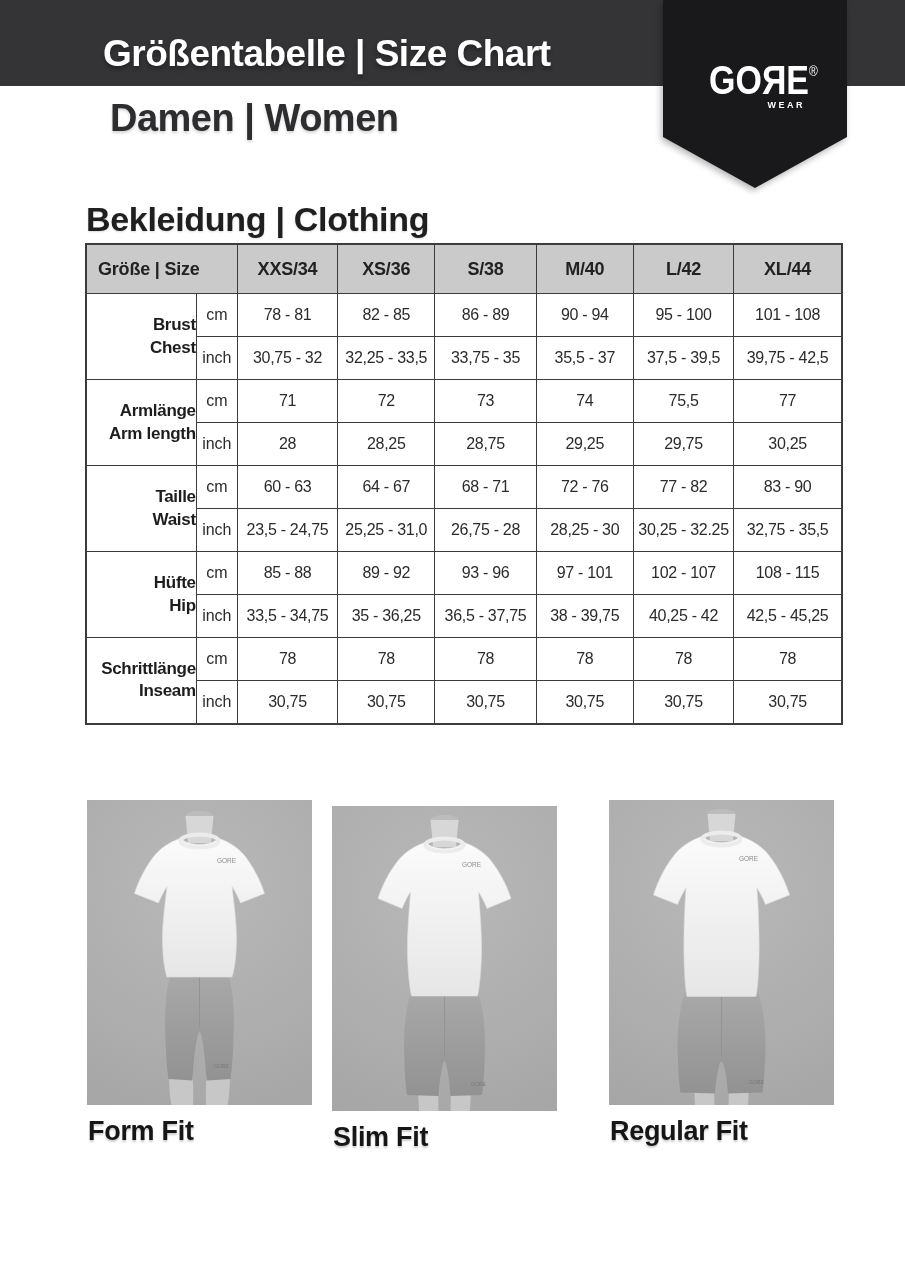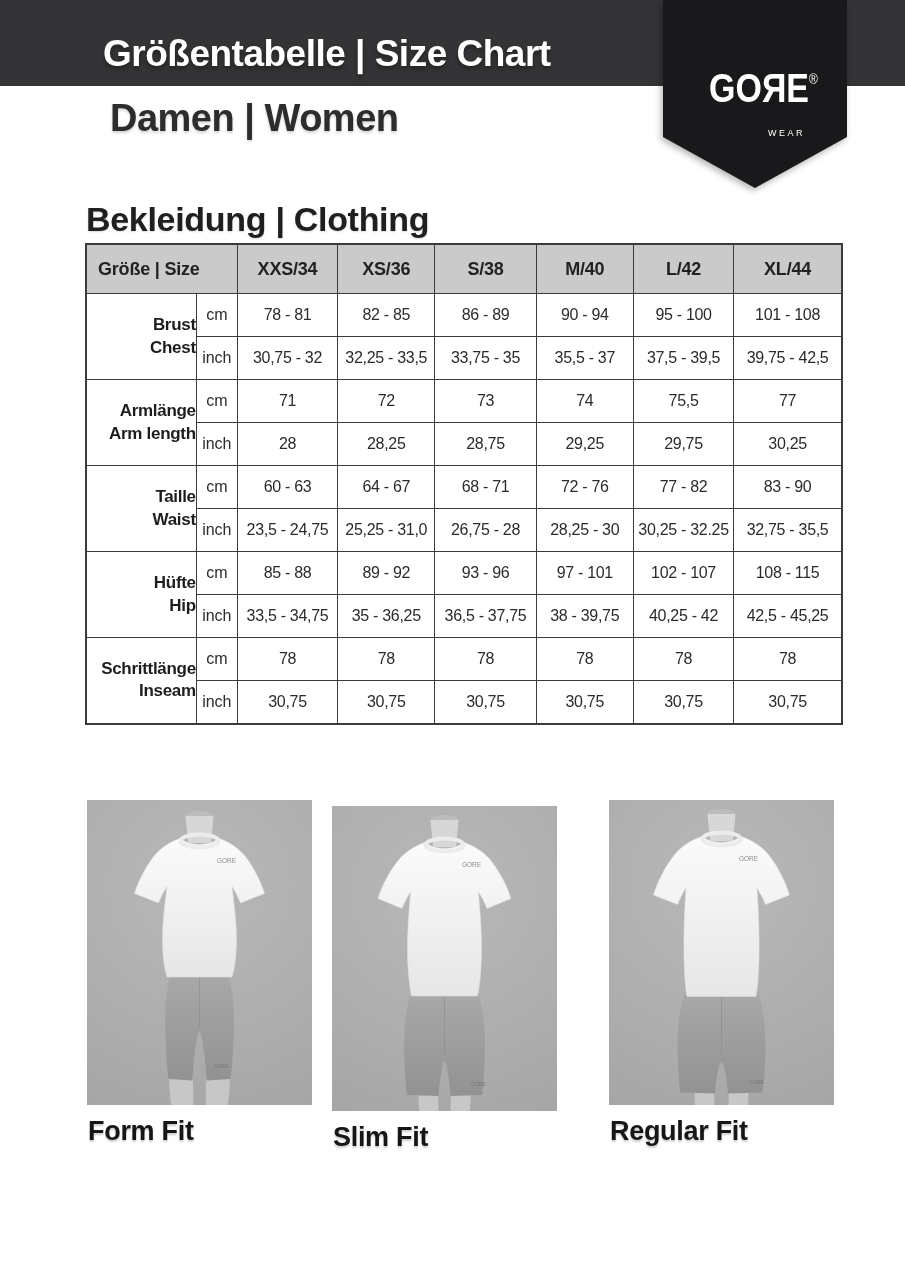--- a/index.html
+++ b/index.html
@@ -10,26 +10,26 @@
   .topbar{position:absolute;left:0;top:0;width:905px;height:86px;background:#343437;}
   .page-title{position:absolute;left:88px;bottom:-4px;margin:15px;
         font-size:37px;font-weight:bold;letter-spacing:-0.5px;color:#ffffff;
         white-space:nowrap;text-shadow:0 3px 4px rgba(0,0,0,.35);}
   .page-subtitle{position:absolute;left:110px;top:97px;margin:0;
         font-size:38px;font-weight:bold;letter-spacing:-0.5px;color:#2d2d2f;
         white-space:nowrap;text-shadow:0 2px 3px rgba(0,0,0,.18);}
 
   .pennant{position:absolute;left:663px;top:0;width:184px;height:192px;}
   .pennant svg{position:absolute;left:0;top:0;filter:drop-shadow(-2px 3px 3px rgba(0,0,0,.28));}
-  .brand{position:absolute;left:46px;top:68px;width:100px;color:#ffffff;}
+  .brand{position:absolute;left:46px;top:60px;width:100px;color:#ffffff;}
   .wordmark{display:block;font-size:40px;font-weight:bold;line-height:1;
         transform:scaleX(.85);transform-origin:left center;white-space:nowrap;}
   .wordmark sup{font-size:14px;font-weight:normal;vertical-align:18px;letter-spacing:0;}
-  .brand-sub{display:block;width:96px;text-align:right;font-size:9px;font-weight:normal;
-        letter-spacing:2.5px;margin-top:20px;}
+  .brand-sub{display:block;width:96px;text-align:right;font-size:9px;font-weight:bold;
+        letter-spacing:2.5px;margin-top:0;}
 
   
   .section-heading{position:absolute;left:86px;top:200px;margin:0;
         font-size:34px;font-weight:bold;letter-spacing:-0.3px;color:#1f1f1f;
         text-shadow:0 1px 2px rgba(0,0,0,.15);}
 
   
   table.size-table{position:absolute;left:85px;top:243px;width:758px;
         border-collapse:collapse;table-layout:fixed;border:2px solid #3b3b3b;}
   .size-table th,.size-table td{border:1px solid #3b3b3b;padding:0;

